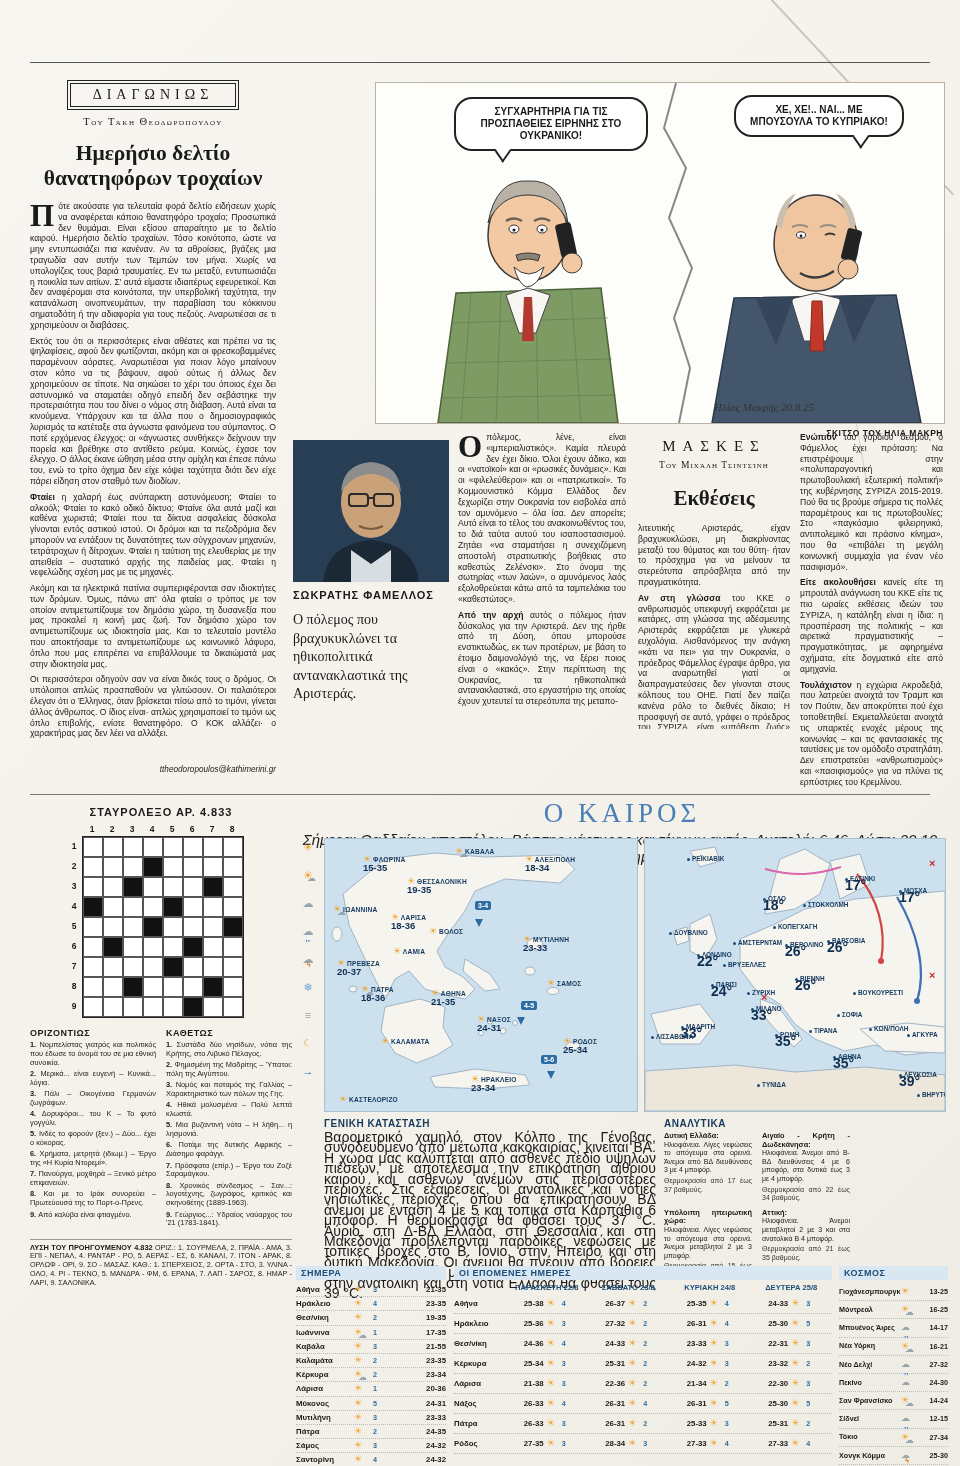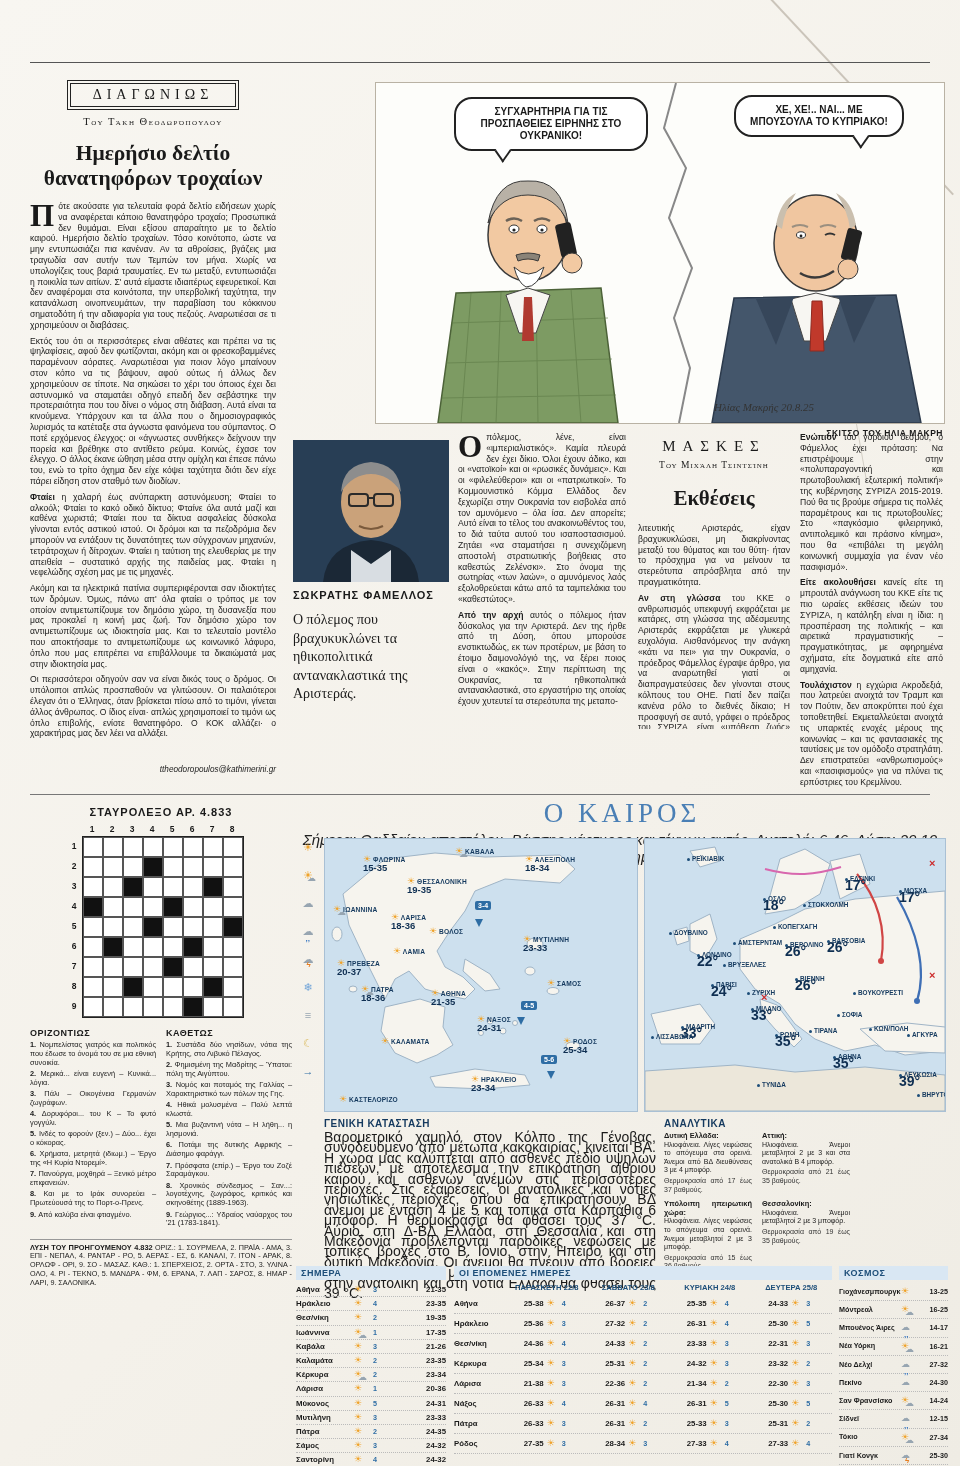--- a/index.html
+++ b/index.html
@@ -501,22 +501,22 @@
     <div class="w-general">
       <div class="w-h">ΓΕΝΙΚΗ ΚΑΤΑΣΤΑΣΗ</div>
       <p class="w-text">Βαρομετρικό χαμηλό στον Κόλπο της Γένοβας, συνοδευόμενο από μέτωπα κακοκαιρίας, κινείται ΒΑ. Η χώρα μας καλύπτεται από ασθενές πεδίο υψηλών πιέσεων, με αποτέλεσμα την επικράτηση αίθριου καιρού και ασθενών ανέμων στις περισσότερες περιοχές. Στις εξαιρέσεις, οι ανατολικές και νότιες νησιωτικές περιοχές, όπου θα επικρατήσουν ΒΔ άνεμοι με ένταση 4 με 5 και τοπικά στα Καρπάθια 6 μποφόρ. Η θερμοκρασία θα φθάσει τους 37 °C. Αύριο, στη Δ-ΒΔ Ελλάδα, στη Θεσσαλία και στη Μακεδονία προβλέπονται παροδικές νεφώσεις με τοπικές βροχές στο Β. Ιόνιο, στην Ήπειρο και στη δυτική Μακεδονία. Οι άνεμοι θα πνέουν από βόρειες διευθύνσεις, από 4 με 6 μποφόρ, και η θερμοκρασία στην ανατολική και στη νότια Ελλάδα θα φθάσει τους 39 °C.</p>
     </div>
 
     <div class="w-analytika">
       <div class="w-h">ΑΝΑΛΥΤΙΚΑ</div>
       <div id="ana-grid" class="ana-grid">
           <div class="ana-b"><span class="t">Δυτική Ελλάδα:</span>Ηλιοφάνεια. Λίγες νεφώσεις το απόγευμα στα ορεινά. Άνεμοι από ΒΔ διευθύνσεις 3 με 4 μποφόρ.<span class="tmp">Θερμοκρασία από 17 έως 37 βαθμούς.</span></div>
           <div class="ana-b"><span class="t">Υπόλοιπη ηπειρωτική χώρα:</span>Ηλιοφάνεια. Λίγες νεφώσεις το απόγευμα στα ορεινά. Άνεμοι μεταβλητοί 2 με 3 μποφόρ.<span class="tmp">Θερμοκρασία από 15 έως 36 βαθμούς.</span></div>
+          <div class="ana-b"><span class="t">Αιγαίο - Κρήτη - Δωδεκάνησα:</span>Ηλιοφάνεια. Άνεμοι από Β-ΒΔ διευθύνσεις 4 με 6 μποφόρ, στα δυτικά έως 3 με 4 μποφόρ.<span class="tmp">Θερμοκρασία από 22 έως 34 βαθμούς.</span></div>
           <div class="ana-b"><span class="t">Αττική:</span>Ηλιοφάνεια. Άνεμοι μεταβλητοί 2 με 3 και στα ανατολικά Β 4 μποφόρ.<span class="tmp">Θερμοκρασία από 21 έως 35 βαθμούς.</span></div>
-          <div class="ana-b"><span class="t">Θεσσα­λονίκη:</span>Ηλιοφάνεια. Άνεμοι μεταβλητοί 2 με 3 μποφόρ.<span class="tmp">Θερμοκρασία από 19 έως 35 βαθμούς.</span></div>
         </div>
     </div>
 
     <div class="w-tables">
       <div class="wt-today">
         <div class="wt-head">ΣΗΜΕΡΑ</div>
         <div id="today-rows">
             <div class="trow">
               <span class="nm">Αθήνα</span>
               <span class="wic sm">☀</span>
@@ -538,21 +538,21 @@
             <div class="trow">
               <span class="nm">Ιωάννινα</span>
               <span class="wic sm">☀<i class="pc">☁</i></span>
               <span class="bft">1</span>
               <span class="tp">17-35</span>
             </div>
             <div class="trow">
               <span class="nm">Καβάλα</span>
               <span class="wic sm">☀</span>
               <span class="bft">3</span>
-              <span class="tp">21-26</span>
+              <span class="tp">21-55</span>
             </div>
             <div class="trow">
               <span class="nm">Καλαμάτα</span>
               <span class="wic sm">☀</span>
               <span class="bft">2</span>
               <span class="tp">23-35</span>
             </div>
             <div class="trow">
               <span class="nm">Κέρκυρα</span>
               <span class="wic sm">☀<i class="pc">☁</i></span>
@@ -835,21 +835,21 @@
               <span class="nm">Σίδνεϊ</span>
               <span class="wic sm"><i class="c">☁</i><i class="rd">,,</i></span>
               <span class="tp">12-15</span>
             </div>
             <div class="wrow">
               <span class="nm">Τόκιο</span>
               <span class="wic sm">☀<i class="pc">☁</i></span>
               <span class="tp">27-34</span>
             </div>
             <div class="wrow">
-              <span class="nm">Γιατί Κονγκ</span>
+              <span class="nm">Χονγκ Κόμμα</span>
               <span class="wic sm"><i class="c">☁</i><i class="lt">ϟ</i></span>
               <span class="tp">25-30</span>
             </div>
           </div>
       </div>
     </div>
   </section>
 </div>
 
 </body></html>

